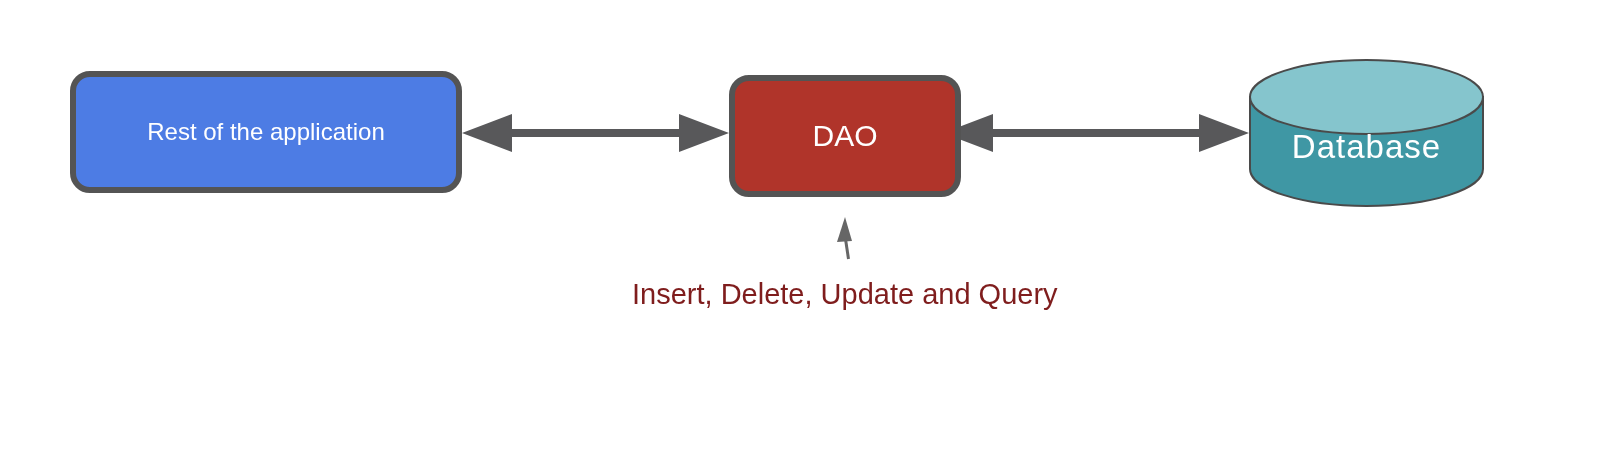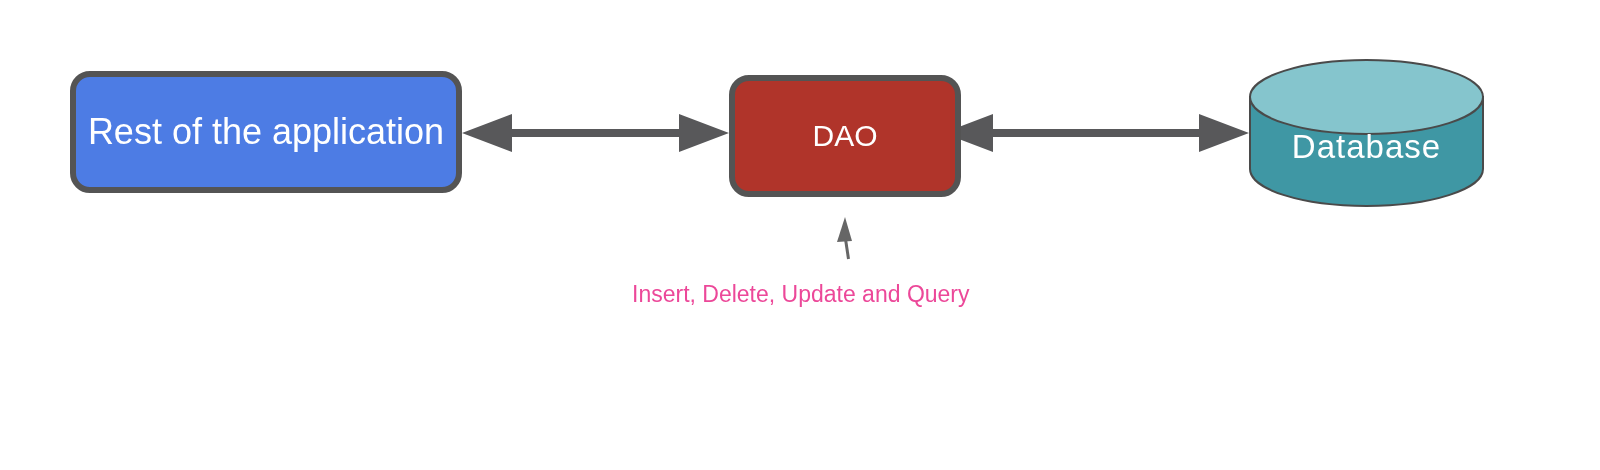--- a/index.html
+++ b/index.html
@@ -31,21 +31,21 @@
     display: flex;
     align-items: center;
     justify-content: center;
     color: #ffffff;
   }
   .node-app {
     left: 70px;
     top: 71px;
     width: 392px;
     height: 122px;
-    font-size: 36px;
+    font-size: 24px;
   }
   .node-dao {
     left: 729px;
     top: 75px;
     width: 232px;
     height: 122px;
     font-size: 30px;
   }
   .db-svg {
     position: absolute;
@@ -61,23 +61,23 @@
   .db-label {
     font-family: "Liberation Sans", sans-serif;
     font-size: 33px;
     letter-spacing: 1px;
     fill: #ffffff;
   }
   .caption {
     position: absolute;
     left: 632px;
     top: 271px;
-    font-size: 23px;
+    font-size: 29px;
     line-height: 47px;
-    color: #ec4899;
+    color: #7f1d1d;
     white-space: nowrap;
   }
   .up-arrow-line {
     stroke-width: 3px;
   }
 </style>
 </head>
 <body>
 
 <div class="canvas">

